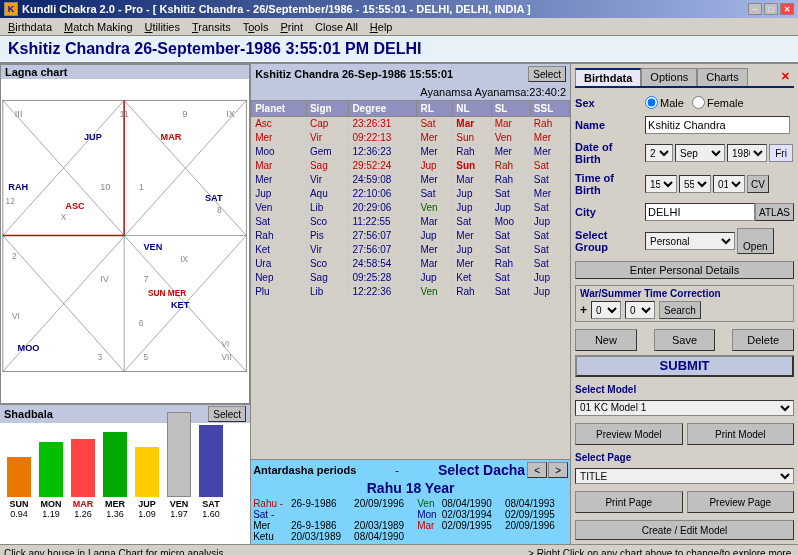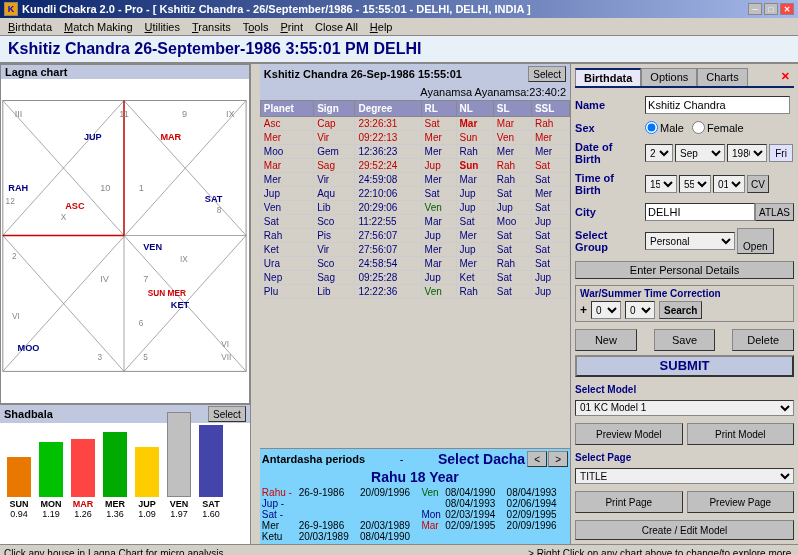--- a/index.html
+++ b/index.html
@@ -39,21 +39,21 @@
     .shadbala-bar { width: 24px; }
     .shadbala-label { font-size: 9px; font-weight: bold; text-align: center; margin-top: 2px; }
     .shadbala-val { font-size: 9px; text-align: center; }
     
     
     #status-bar { background: #d4d0c8; height: 18px; display: flex; align-items: center; padding: 0 4px; font-size: 10px; border-top: 1px solid #888; }
     #status-left { flex: 1; }
     #status-right { flex: 1; text-align: right; }
     
     
-    #middle-panel { width: 344px; display: flex; flex-direction: column; border-right: 1px solid #888; padding-left: 9px; }
+    #middle-panel { width: 344px; display: flex; flex-direction: column; border-right: 1px solid #888; }
     
     
     #planet-header { background: #c0c8e0; padding: 2px 4px; display: flex; justify-content: space-between; align-items: center; font-size: 11px; }
     #planet-header .left { font-weight: bold; }
     
     #ayanamsa { text-align: right; font-size: 11px; background: #c0c8e0; padding: 2px 4px; }
     
     
     #planet-table-wrapper { flex: 1; overflow: auto; }
     table.planet-table { width: 100%; border-collapse: collapse; font-size: 10px; }
@@ -107,21 +107,21 @@
     select.form-select { height: 18px; font-size: 10px; border: 1px inset #888; }
     .open-btn { height: 18px; background: #c0c0c0; border: 1px outset #888; font-size: 10px; cursor: pointer; padding: 12px 5px; }
     
     .full-btn { width: 100%; height: 20px; background: #c0c0c0; border: 1px outset #888; font-size: 11px; cursor: pointer; margin-bottom: 2px; }
     
     
     .war-section { border: 1px solid #888; padding: 2px 4px; margin-bottom: 3px; }
     .war-title { font-size: 10px; font-weight: bold; color: #000080; margin-bottom: 2px; }
     .war-row { display: flex; align-items: center; gap: 4px; }
     .war-select { height: 18px; font-size: 10px; border: 1px inset #888; width: 30px; }
-    .search-btn { height: 18px; background: #c0c0c0; border: 1px outset #888; font-size: 10px; cursor: pointer; padding: 0 4px; font-weight: bold; }
+    .search-btn { height: 18px; background: #c0c0c0; border: 1px outset #888; font-size: 10px; cursor: pointer; padding: 0 4px; }
     
     
     .action-row { display: flex; justify-content: space-between; gap: 17px; }
     .action-btn { flex: 1; height: 22px; background: #c0c0c0; border: 1px outset #888; font-size: 11px; cursor: pointer; }
     
     .submit-btn { width: 100%; height: 24px; background: #c0c8e0; border: 2px outset #888; font-size: 13px; font-weight: bold; cursor: pointer; color: #000080; margin-bottom: 3px; }
     
     .model-select { width: 100%; height: 18px; font-size: 10px; border: 1px inset #888; }
     
     .preview-print-row { display: flex; gap: 4px; margin-bottom: 3px; }
@@ -442,28 +442,20 @@
       <div id="rahu-header">Rahu 18 Year</div>
       <table style="font-size:10px; width:100%; border-collapse:collapse;">
         <tbody>
             <tr>
           <td style="color:#cc0000;">Rahu -</td>
               <td>26-9-1986</td>
               <td>20/09/1996</td>
           <td style="color:#006000;">Ven</td>
               <td>08/04/1990</td>
               <td>08/04/1993</td>
-        </tr>
-        <tr>
-          <td style="color:#000080;">Jup -</td>
-              <td></td>
-              <td></td>
-          <td></td>
-              <td>08/04/1993</td>
-              <td>02/06/1994</td>
         </tr>
         <tr>
           <td style="color:#000080;">Sat -</td>
               <td></td>
               <td></td>
           <td style="color:#000080;">Mon</td>
               <td>02/03/1994</td>
               <td>02/09/1995</td>
         </tr>
         <tr>
@@ -490,39 +482,39 @@
   <div id="right-panel">
 
     <div id="tabs">
       <div class="tab active">Birthdata</div>
       <div class="tab">Options</div>
       <div class="tab">Charts</div>
       <div class="tab-close">✕</div>
     </div>
 
     <div class="form-row">
-      <span class="form-label">Name</span>
-      <input type="text" class="name-input" value="Kshitiz Chandra" style="">
-    </div>
-
-    <div class="form-row">
       <span class="form-label">Sex</span>
       <div class="radio-group">
         <label class="radio-item">
           <input type="radio" name="sex" checked="" style="">
           <span>Male</span>
         </label>
         <label class="radio-item">
           <input type="radio" name="sex" style="">
           <span>Female</span>
         </label>
       </div>
     </div>
 
     <div class="form-row">
+      <span class="form-label">Name</span>
+      <input type="text" class="name-input" value="Kshitiz Chandra" style="">
+    </div>
+
+    <div class="form-row">
       <span class="form-label">Date of<br>Birth</span>
       <div class="date-group">
         <select class="date-select date-day">
           <option>26</option>
         </select>
         <select class="date-select date-mon">
           <option>Sep</option>
         </select>
         <select class="date-select date-yr">
           <option>1986</option>

